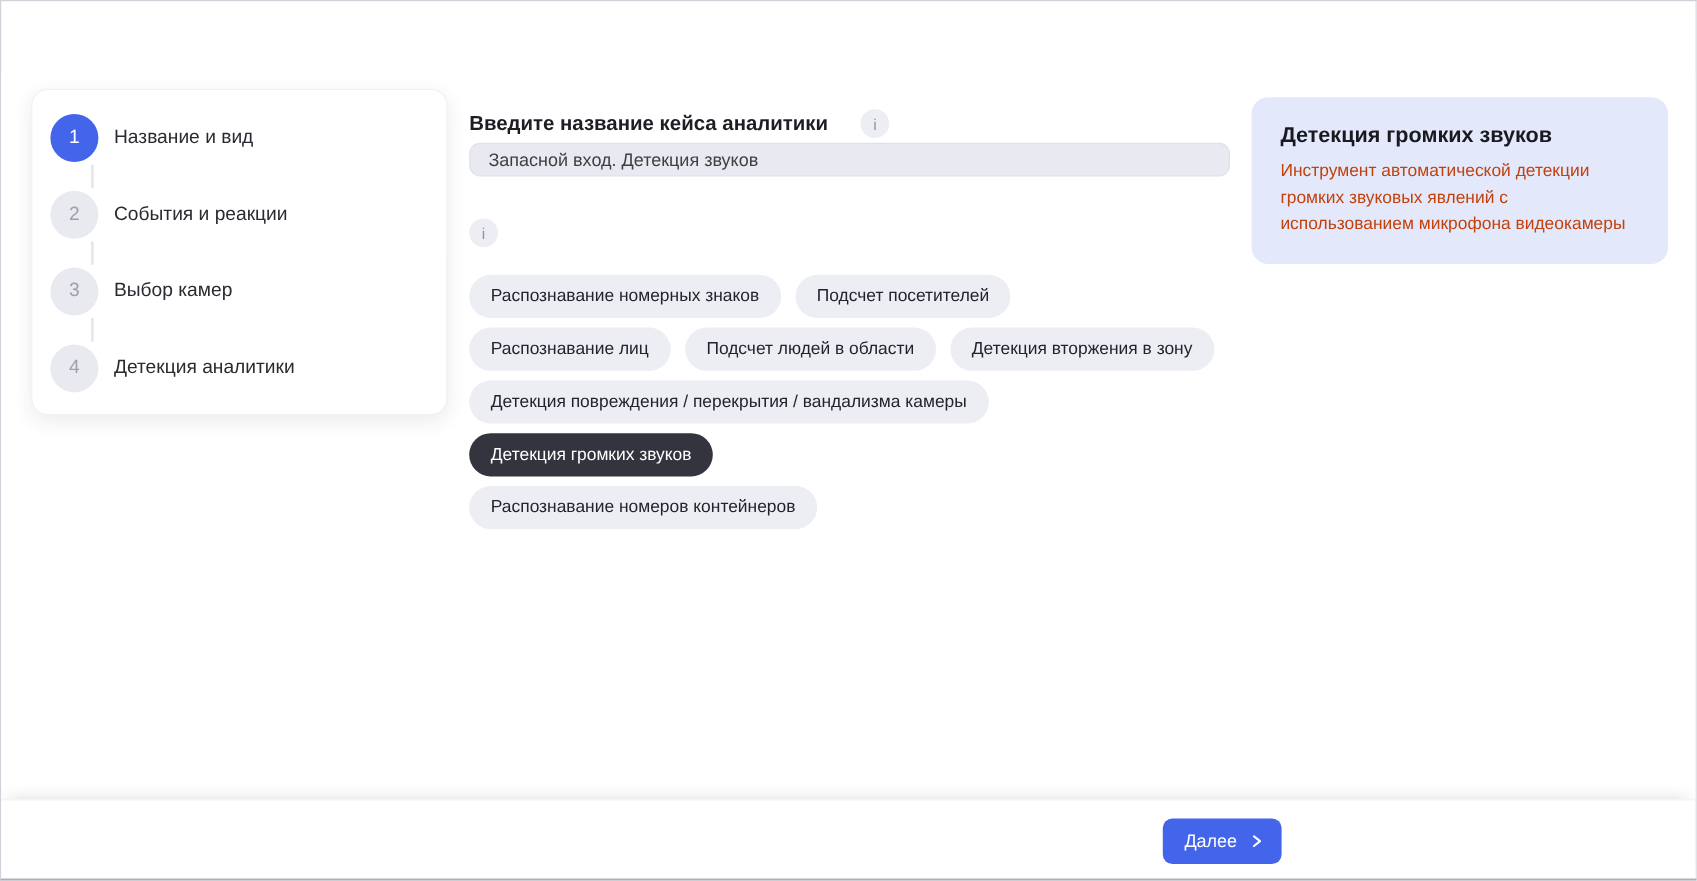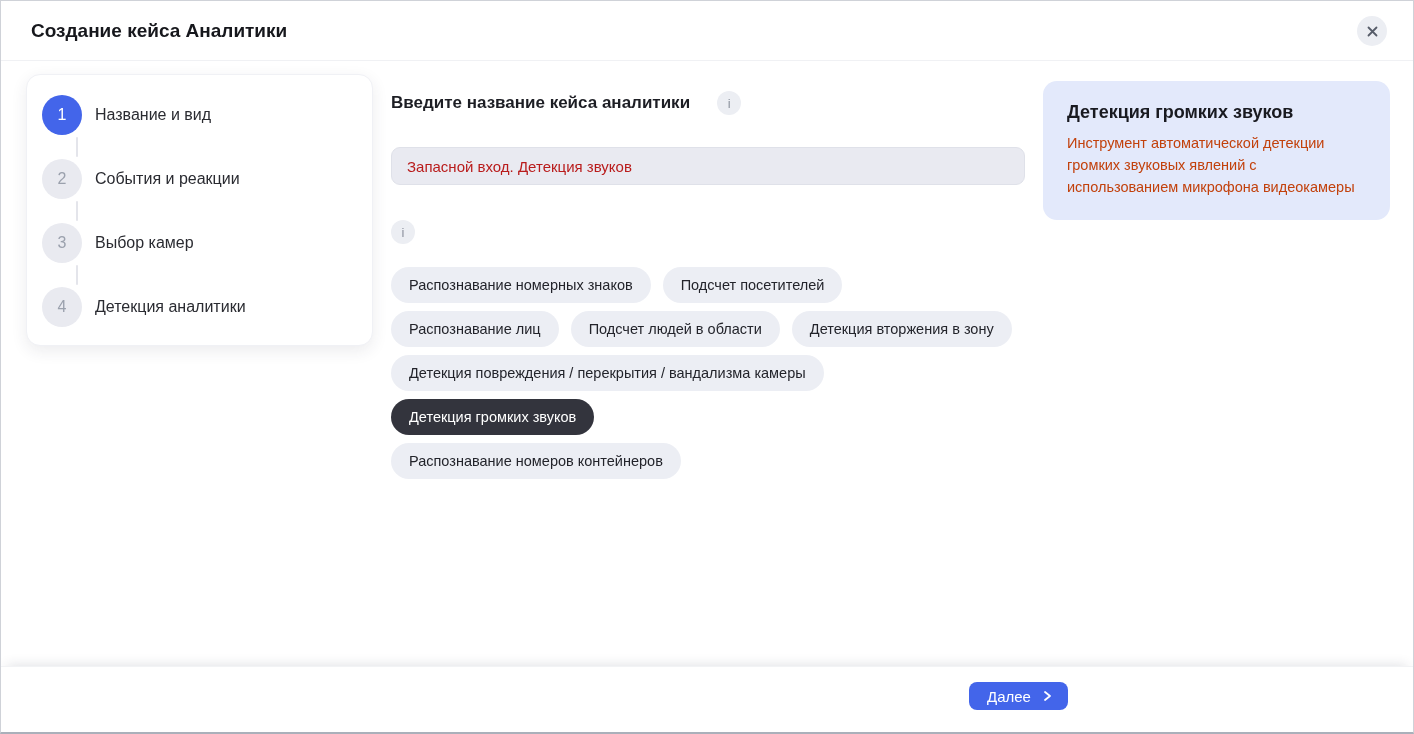--- a/index.html
+++ b/index.html
@@ -79,28 +79,28 @@
     margin: 0; font-size: 17px; font-weight: 700; color: #1d1e24;
   }
   .info-icon {
     width: 24px; height: 24px; border-radius: 50%;
     background: #eceef3; color: #8e939e;
     font-size: 13px; font-style: normal; font-weight: 400;
     display: inline-flex; align-items: center; justify-content: center;
     cursor: pointer; user-select: none;
   }
   .name-input {
-    margin-top: 32px;
-    width: 634px; height: 38px;
+    margin-top: 4px;
+    width: 634px; height: 28px;
     background: #e9eaf1;
     border: 1px solid #dfe1e9;
     border-radius: 9px;
     padding: 0 15px;
     font-family: "Liberation Sans", sans-serif;
-    font-size: 15px; color: #b91c1c;
+    font-size: 15px; color: #404040;
     outline: none;
   }
   .type-heading { margin-top: 35px; }
 
   .chips { margin-top: 23px; }
   .chip-row { display: flex; gap: 12px; margin-bottom: 8px; }
   .chip {
     height: 36px; padding: 0 18px;
     border-radius: 18px; border: none; cursor: pointer;
     background: #eceef4; color: #23242b;
@@ -126,42 +126,32 @@
   
   .footer {
     position: absolute; bottom: 0; left: 0; right: 0; height: 66px;
     background: #ffffff;
     border-top: 1px solid #f2f3f5;
     box-shadow: 0 -6px 12px -6px rgba(40, 45, 70, 0.16);
     z-index: 3;
   }
   .next-btn {
     position: absolute; left: 968px; top: 15px;
-    height: 28px; padding: 0 14px 0 18px;
+    height: 38px; padding: 0 14px 0 18px;
     background: #4365ea; color: #ffffff;
     border: none; border-radius: 8px; cursor: pointer;
     font-family: "Liberation Sans", sans-serif; font-size: 15px;
     display: flex; align-items: center; gap: 9px; text-align: right;
   }
 </style>
 </head>
 <body>
 
 <div class="window">
 
-  <div class="header">
-    <h1 class="header-title">Создание кейса Аналитики</h1>
-    <button class="close-btn">
-      <span style="display:flex;">
-        <svg width="13" height="13" viewBox="0 0 13 13">
-          <path d="M2.5 2.5 L10.5 10.5 M10.5 2.5 L2.5 10.5" stroke="#565c69" stroke-width="1.8" stroke-linecap="round" fill="none"></path>
-        </svg>
-      </span>
-    </button>
-  </div>
 
   <div class="body">
 
     <div class="steps-card">
 
       <div class="step-row">
         <div class="step-circle active">1</div>
         <div class="step-label">Название и вид</div>
       </div>
       <div class="step-connector"></div>

